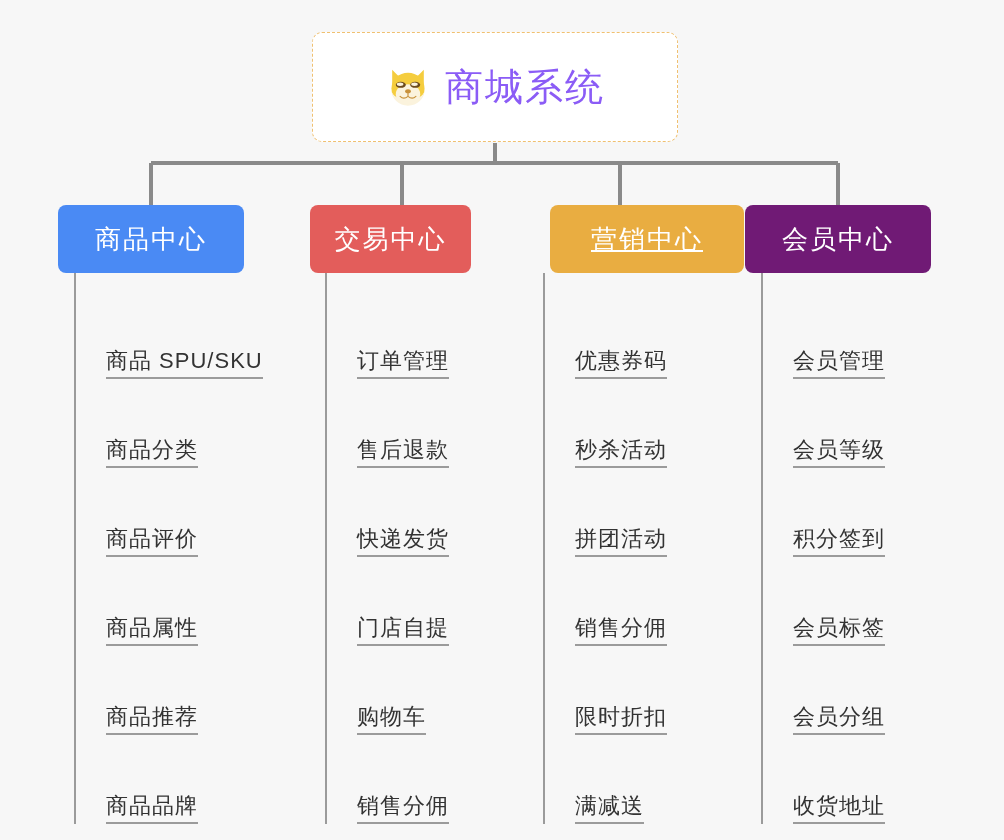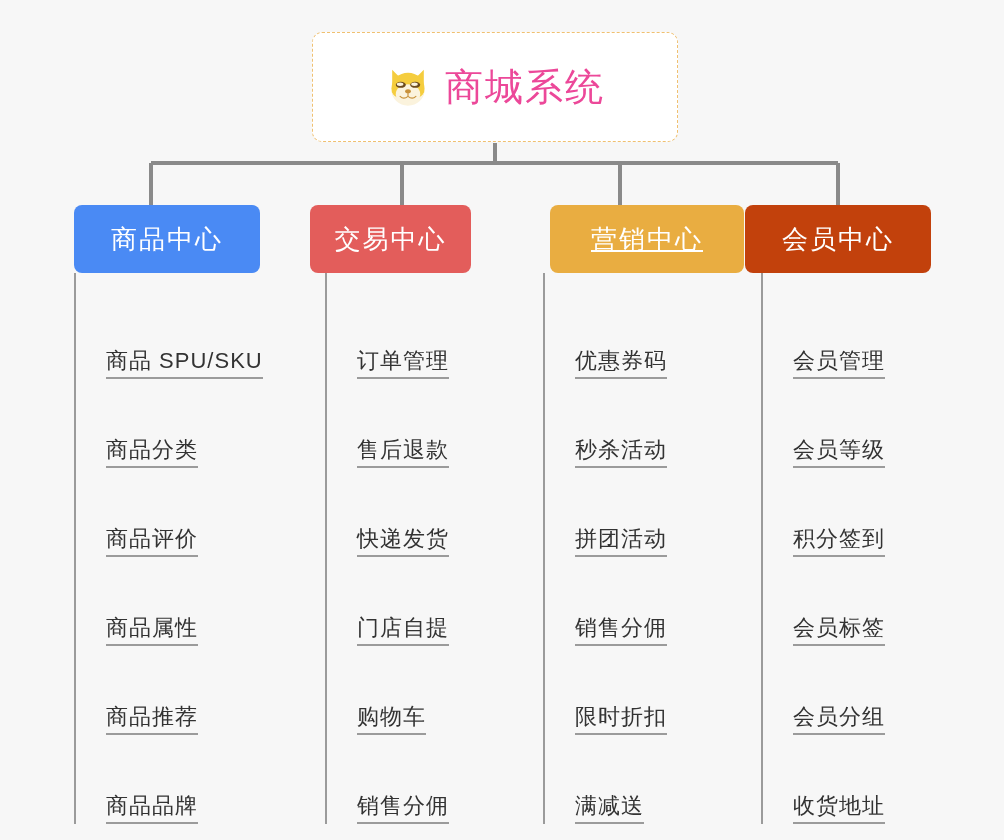--- a/index.html
+++ b/index.html
@@ -67,21 +67,21 @@
     height: 68px;
     box-sizing: border-box;
     border-radius: 8px;
     display: flex;
     align-items: center;
     justify-content: center;
     color: #ffffff;
     font-size: 26px;
     letter-spacing: 2px;
   }
-  .cat-0 { left: 58px;  width: 186px; margin-left: 16px; }
+  .cat-0 { left: 58px;  width: 186px; }
   .cat-1 { left: 310px; width: 161px; }
   .cat-2 { left: 550px; width: 194px; text-decoration: underline; }
   .cat-3 { left: 745px; width: 186px; }
 
   
   .leaf-col {
     position: absolute;
     top: 290px;
     width: 210px;
   }
@@ -138,33 +138,33 @@
       <ellipse cx="32" cy="34" rx="23" ry="22" fill="#f5cd3e"></ellipse>
       <path d="M9 36 a23 22 0 0 0 46 0 a23 14 0 0 1 -46 0 Z" fill="#fbf3dd"></path>
       <ellipse cx="32" cy="42" rx="17" ry="14" fill="#fbf3dd"></ellipse>
       <ellipse cx="22" cy="29" rx="7" ry="4.2" fill="#6b4a1d"></ellipse>
       <ellipse cx="42" cy="29" rx="7" ry="4.2" fill="#6b4a1d"></ellipse>
       <ellipse cx="21" cy="28.2" rx="4.6" ry="2.4" fill="#fbf3dd"></ellipse>
       <ellipse cx="41" cy="28.2" rx="4.6" ry="2.4" fill="#fbf3dd"></ellipse>
       <ellipse cx="32" cy="38" rx="4" ry="3" fill="#c8913a"></ellipse>
       <path d="M32 41 L32 45 M32 45 q-6 5 -11 0 M32 45 q6 5 11 0" stroke="#c8913a" stroke-width="1.6" fill="none" stroke-linecap="round"></path>
     </svg>
-    <span class="root-title" style="color: #ec4899;">商城系统</span>
+    <span class="root-title" style="color: #8b5cf6;">商城系统</span>
   </div>
 
   <div class="cat-node cat-0" style="background: rgb(74, 138, 244);">
     <span>商品中心</span>
   </div>
   <div class="cat-node cat-1" style="background: rgb(227, 93, 91);">
     <span>交易中心</span>
   </div>
   <div class="cat-node cat-2" style="background: rgb(233, 173, 65);">
     <span>营销中心</span>
   </div>
-  <div class="cat-node cat-3" style="background: #c2410c;">
+  <div class="cat-node cat-3" style="background: #701a75;">
     <span>会员中心</span>
   </div>
 
   <div class="leaf-col col-0">
     <div class="leaf-item">
         <span class="leaf-label">商品 SPU/SKU</span>
       </div>
     <div class="leaf-item">
         <span class="leaf-label">商品分类</span>
       </div>

